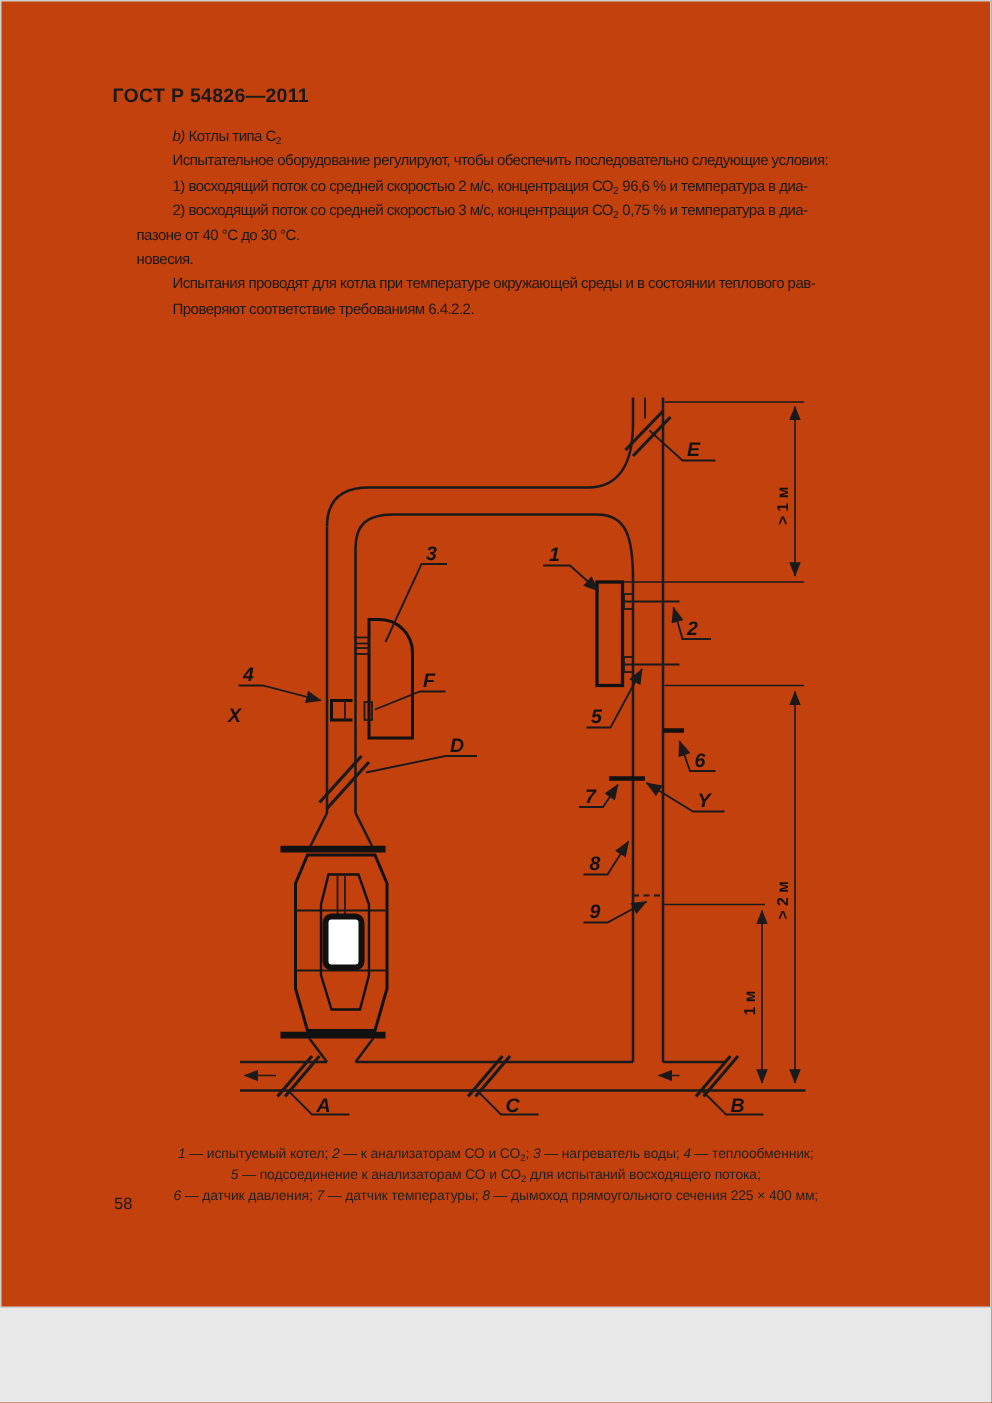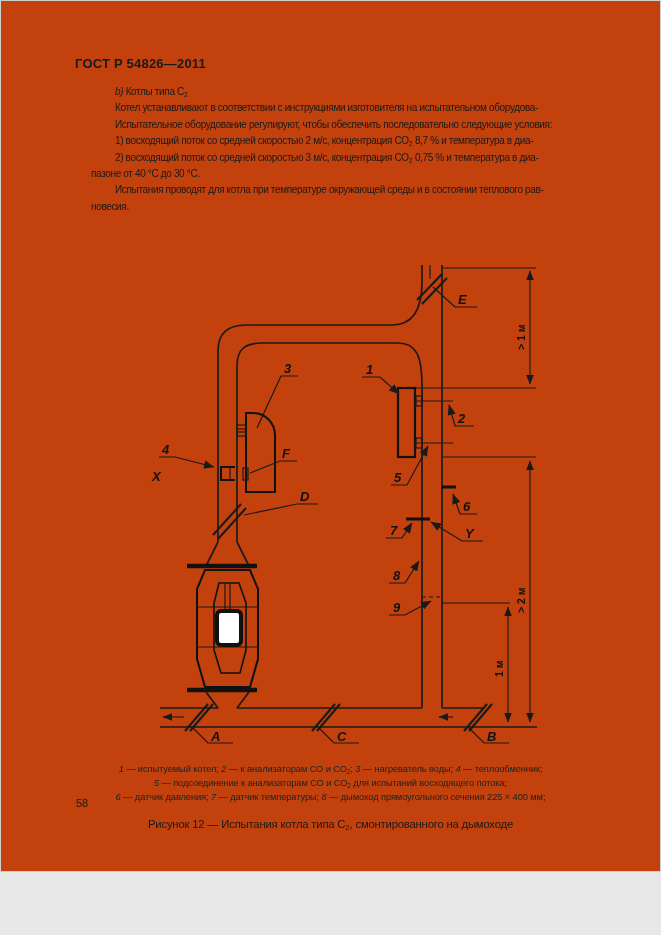--- a/index.html
+++ b/index.html
@@ -30,27 +30,27 @@
 </style>
 </head>
 <body>
 
 <div class="page">
 
   <div class="hdr">ГОСТ Р 54826—2011</div>
 
   <div class="btxt">
     <div class="bline ind"><span class="it">b)</span><span> Котлы типа С</span><span class="sb">2</span></div>
-    <div class="bline ind"><span>Котел устанавливают в соответствии с инструкциями изготовителя на испытательном оборудова-</span></div>
     <div class="bline ind"><span>Испытательное оборудование регулируют, чтобы обеспечить последовательно следующие условия:</span></div>
-    <div class="bline ind"><span>1) восходящий поток со средней скоростью 2 м/с, концентрация СО</span><span class="sb">2</span><span> 8,7 % и температура в диа-</span></div>
+    <div class="bline ind"><span>1) восходящий поток со средней скоростью 2 м/с, концентрация СО</span><span class="sb">2</span><span> 96,6 % и температура в диа-</span></div>
     <div class="bline ind"><span>2) восходящий поток со средней скоростью 3 м/с, концентрация СО</span><span class="sb">2</span><span> 0,75 % и температура в диа-</span></div>
     <div class="bline"><span>пазоне от 40 °С до 30 °С.</span></div>
+    <div class="bline"><span>новесия.</span></div>
     <div class="bline ind"><span>Испытания проводят для котла при температуре окружающей среды и в состоянии теплового рав-</span></div>
-    <div class="bline"><span>новесия.</span></div>
+    <div class="bline ind"><span>Проверяют соответствие требованиям 6.4.2.2.</span></div>
   </div>
 
   <div class="figwrap">
   <svg width="420" height="510" viewBox="0 0 420 510">
     <defs>
       <marker id="ah" viewBox="0 0 10 8" refX="9.5" refY="4" markerWidth="9" markerHeight="7" orient="auto-start-reverse">
         <path d="M0,0L10,4L0,8Z" fill="#1a1a1a"></path>
       </marker>
     </defs>
 
@@ -186,17 +186,16 @@
     <text class="lbl" x="347" y="486">B</text>
   </svg>
   </div>
 
   <div class="cap">
     <div class="capline"><span class="it">1</span><span> — испытуемый котел; </span><span class="it">2</span><span> — к анализаторам СО и СО</span><span class="sb">2</span><span>; </span><span class="it">3</span><span> — нагреватель воды; </span><span class="it">4</span><span> — теплообменник;</span></div>
     <div class="capline"><span class="it">5</span><span> — подсоединение к анализаторам СО и СО</span><span class="sb">2</span><span> для испытаний восходящего потока;</span></div>
     <div class="capline"><span class="it">6</span><span> — датчик давления; </span><span class="it">7</span><span> — датчик температуры; </span><span class="it">8</span><span> — дымоход прямоугольного сечения 225 × 400 мм;</span></div>
   </div>
 
-  <div class="figtitle"><span>Рисунок 12 — Испытания котла типа С</span><span class="sb">2</span><span>, смонтированного на дымоходе</span></div>
 
   <div class="pgnum">58</div>
 
 </div>
 
 </body></html>

